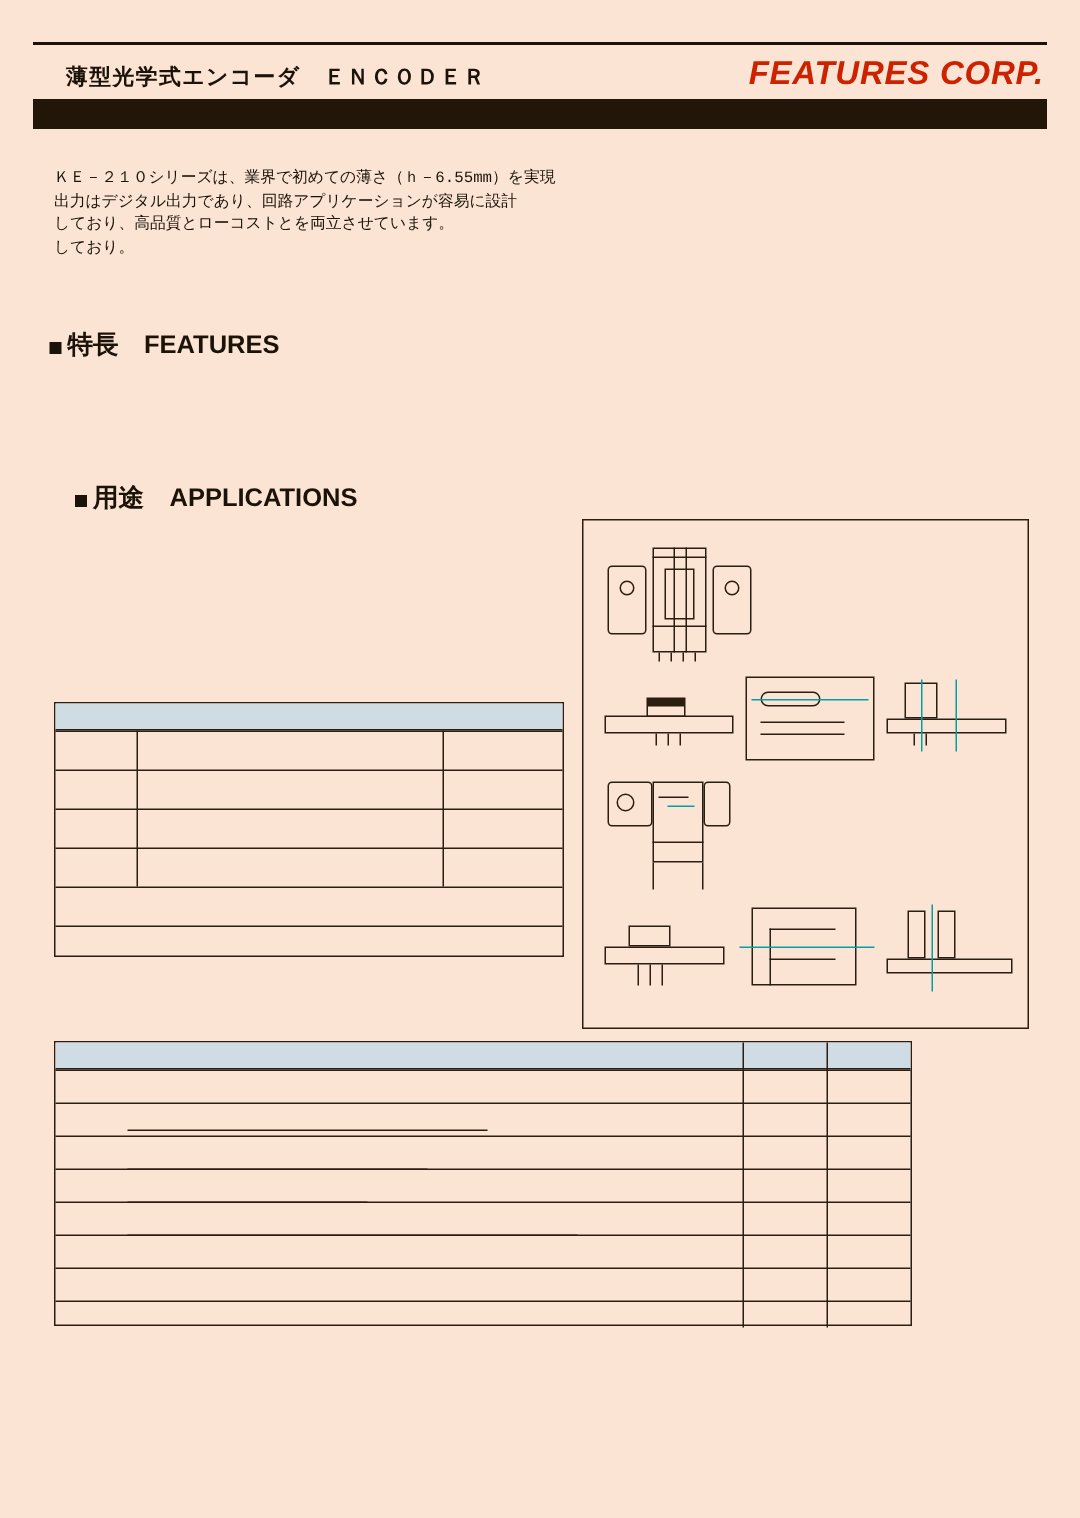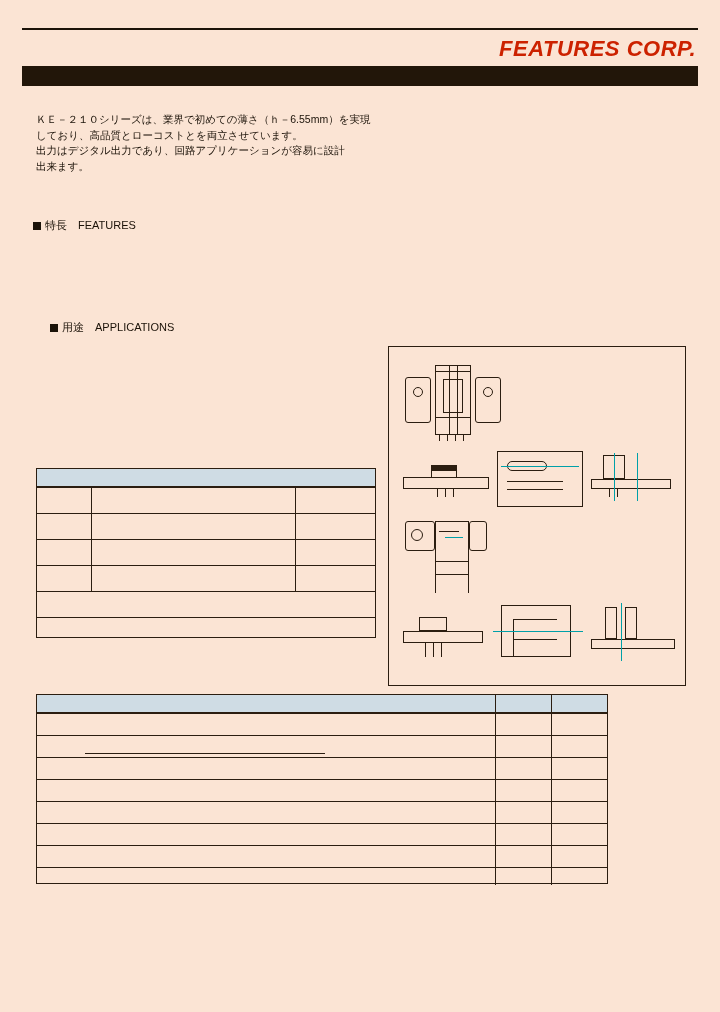--- a/index.html
+++ b/index.html
@@ -65,29 +65,29 @@
 
   
   .intro {
     position: absolute;
     left: 36px; top: 112px;
     width: 400px;
     font-size: 10.5px;
     line-height: 15.5px;
     color: #1b1208;
   }
-  .intro div { white-space: nowrap; }
+  .intro div { white-space: nowrap; font-family: Liberation Mono, monospace; }
 
   
   .sect {
     position: absolute;
-    font-size: 11px;
-    color: #1b1208;
-    white-space: nowrap;
-    font-weight: 400;
+    font-size: 17px;
+    color: #1b1208;
+    white-space: nowrap;
+    font-weight: 700;
   }
   .sect .sq {
     display: inline-block;
     width: 8px; height: 8px;
     background: #1b1208;
     margin-right: 4px;
     vertical-align: -1px;
   }
   #sect-features { left: 33px; top: 218px; }
   #sect-applications { left: 33px; top: 320px; padding-left: 17px; }
@@ -181,28 +181,29 @@
     white-space: nowrap;
   }
 </style>
 </head>
 <body>
 
 <div class="page">
 
   <div class="header-rule-top"></div>
   <div class="header-band"></div>
+  <div class="header-title">薄型光学式エンコーダ　ＥＮＣＯＤＥＲ</div>
   <div class="brand-block"></div>
   <div class="brand">FEATURES CORP.</div>
 
   <div class="intro">
     <div>ＫＥ－２１０シリーズは、業界で初めての薄さ（ｈ－6.55mm）を実現</div>
+    <div>出力はデジタル出力であり、回路アプリケーションが容易に設計</div>
     <div>しており、高品質とローコストとを両立させています。</div>
-    <div>出力はデジタル出力であり、回路アプリケーションが容易に設計</div>
-    <div>出来ます。</div>
+    <div>しており。</div>
   </div>
 
   <div class="sect" id="sect-features">
     <span class="sq"></span><span>特長　FEATURES</span>
   </div>
   <div class="sect" id="sect-applications">
     <span class="sq"></span><span>用途　APPLICATIONS</span>
   </div>
 
   <div class="spec-table">

